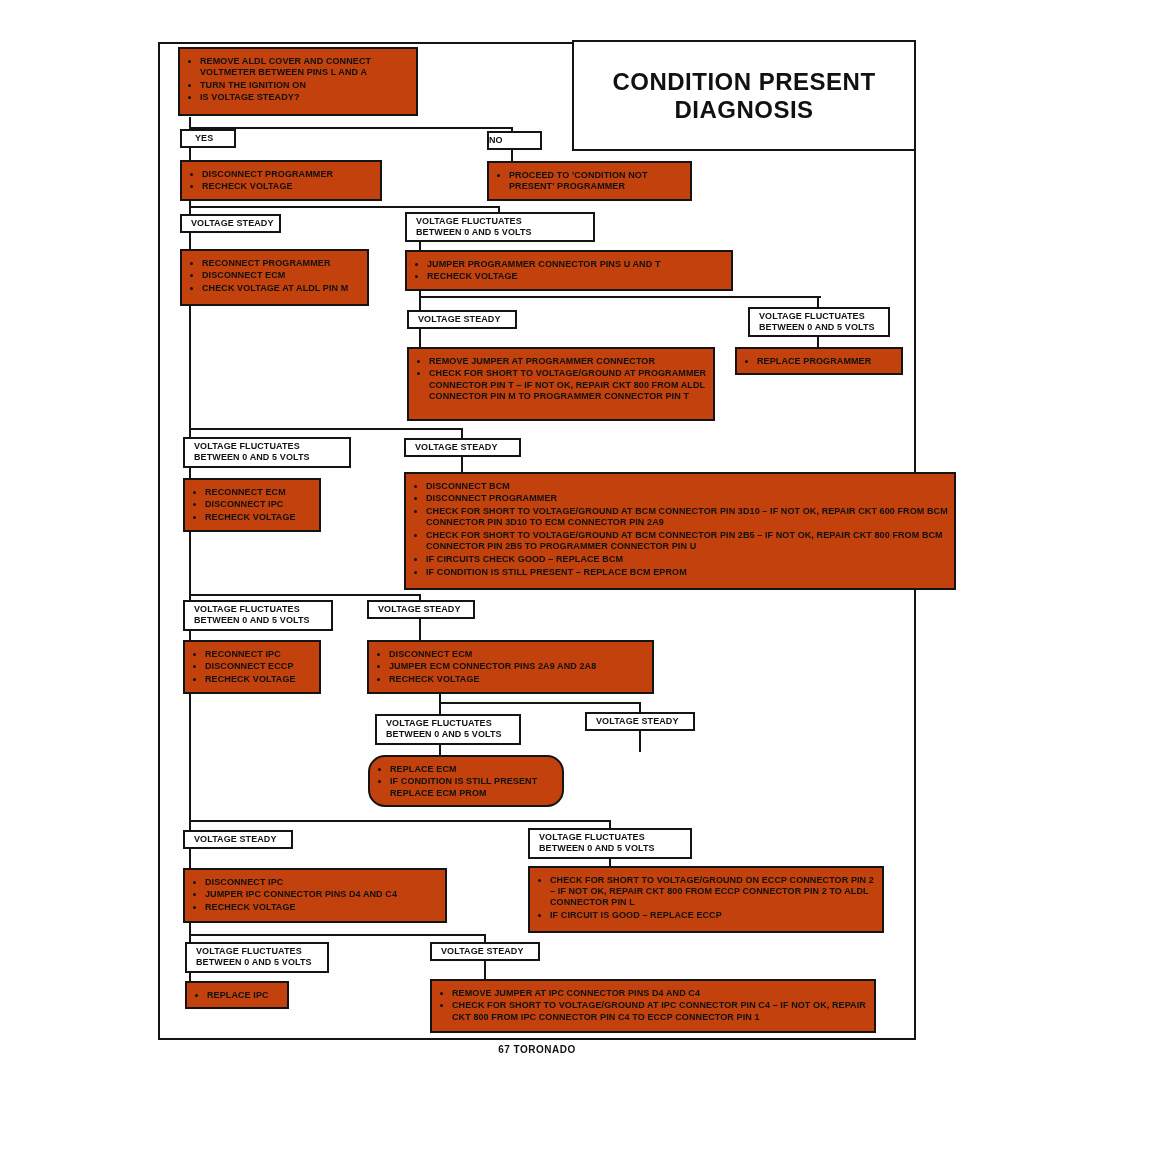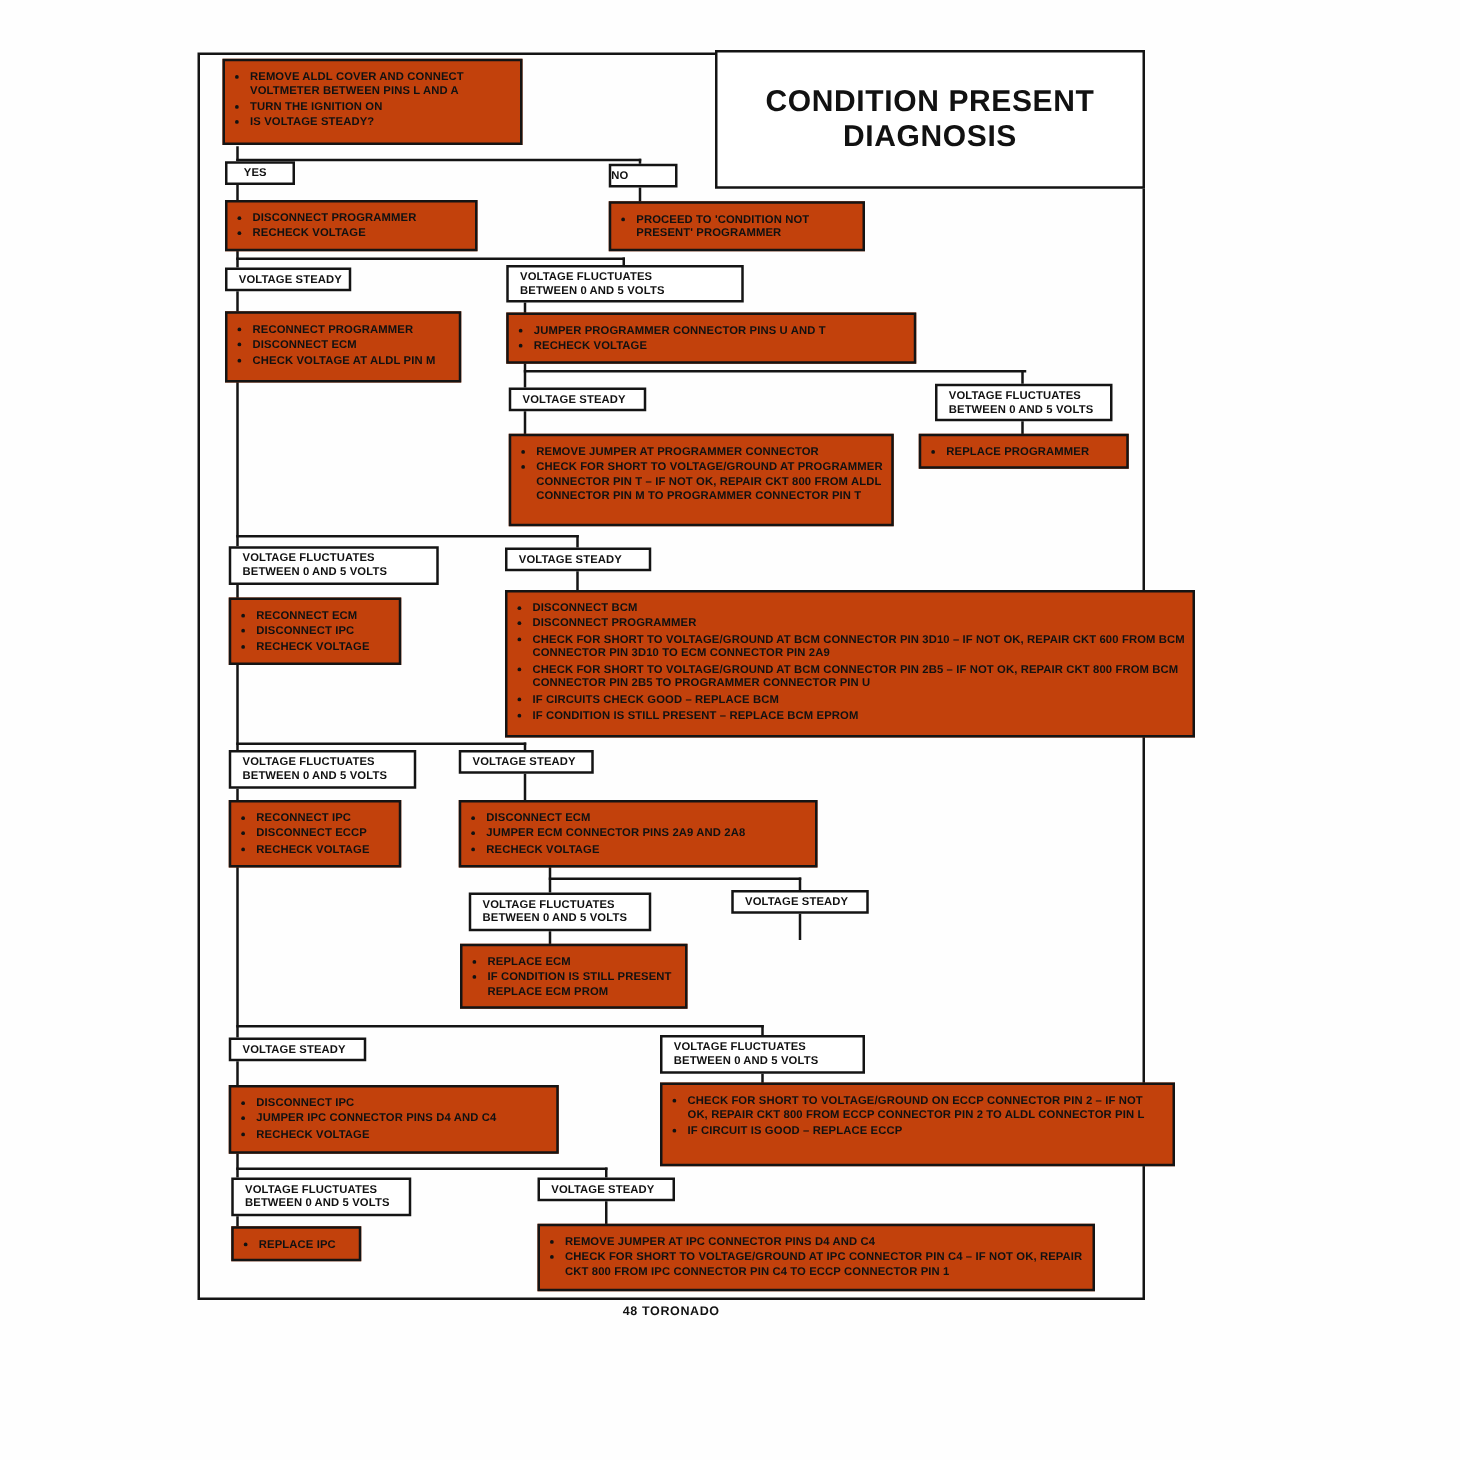--- a/index.html
+++ b/index.html
@@ -235,21 +235,21 @@
       </ul>
   </div>
 
   <div class="lbox" style="left:375px; top:714px; width:146px; height:31px;">
     <span class="ln">VOLTAGE FLUCTUATES</span>
     <span class="ln">BETWEEN 0 AND 5 VOLTS</span>
   </div>
 
   <div class="lbox" style="left:585px; top:712px; width:110px; height:19px;">VOLTAGE STEADY</div>
 
-  <div class="fbox" style="left:368px; top:755px; width:182px; min-height:51px;">
+  <div class="fbox" style="left:368px; top:755px; width:196px; min-height:51px;border-radius:17px;">
     <ul>
         <li>REPLACE ECM</li>
         <li>IF CONDITION IS STILL PRESENT REPLACE ECM PROM</li>
       </ul>
   </div>
 
 
   <div class="lbox" style="left:183px; top:830px; width:110px; height:19px;">VOLTAGE STEADY</div>
 
   <div class="lbox" style="left:528px; top:828px; width:164px; height:31px;">
@@ -258,21 +258,21 @@
   </div>
 
   <div class="fbox" style="left:183px; top:868px; width:264px; min-height:55px;">
     <ul>
         <li>DISCONNECT IPC</li>
         <li>JUMPER IPC CONNECTOR PINS D4 AND C4</li>
         <li>RECHECK VOLTAGE</li>
       </ul>
   </div>
 
-  <div class="fbox" style="left:528px; top:866px; width:412px; min-height:67px;">
+  <div class="fbox" style="left:528px; top:866px; width:356px; min-height:67px;">
     <ul>
         <li>CHECK FOR SHORT TO VOLTAGE/GROUND ON ECCP CONNECTOR PIN 2 – IF NOT OK, REPAIR CKT 800 FROM ECCP CONNECTOR PIN 2 TO ALDL CONNECTOR PIN L</li>
         <li>IF CIRCUIT IS GOOD – REPLACE ECCP</li>
       </ul>
   </div>
 
   <div class="lbox" style="left:185px; top:942px; width:144px; height:31px;">
     <span class="ln">VOLTAGE FLUCTUATES</span>
     <span class="ln">BETWEEN 0 AND 5 VOLTS</span>
   </div>
@@ -285,15 +285,15 @@
       </ul>
   </div>
 
   <div class="fbox" style="left:430px; top:979px; width:446px; min-height:54px;">
     <ul>
         <li>REMOVE JUMPER AT IPC CONNECTOR PINS D4 AND C4</li>
         <li>CHECK FOR SHORT TO VOLTAGE/GROUND AT IPC CONNECTOR PIN C4 – IF NOT OK, REPAIR CKT 800 FROM IPC CONNECTOR PIN C4 TO ECCP CONNECTOR PIN 1</li>
       </ul>
   </div>
 
-  <div class="footer" style="left:158px; top:1044px; width:758px;">48 TORONADO</div>
+  <div class="footer" style="left:158px; top:1044px; width:758px;">67 TORONADO</div>
 
 </div>
 
 </body></html>

